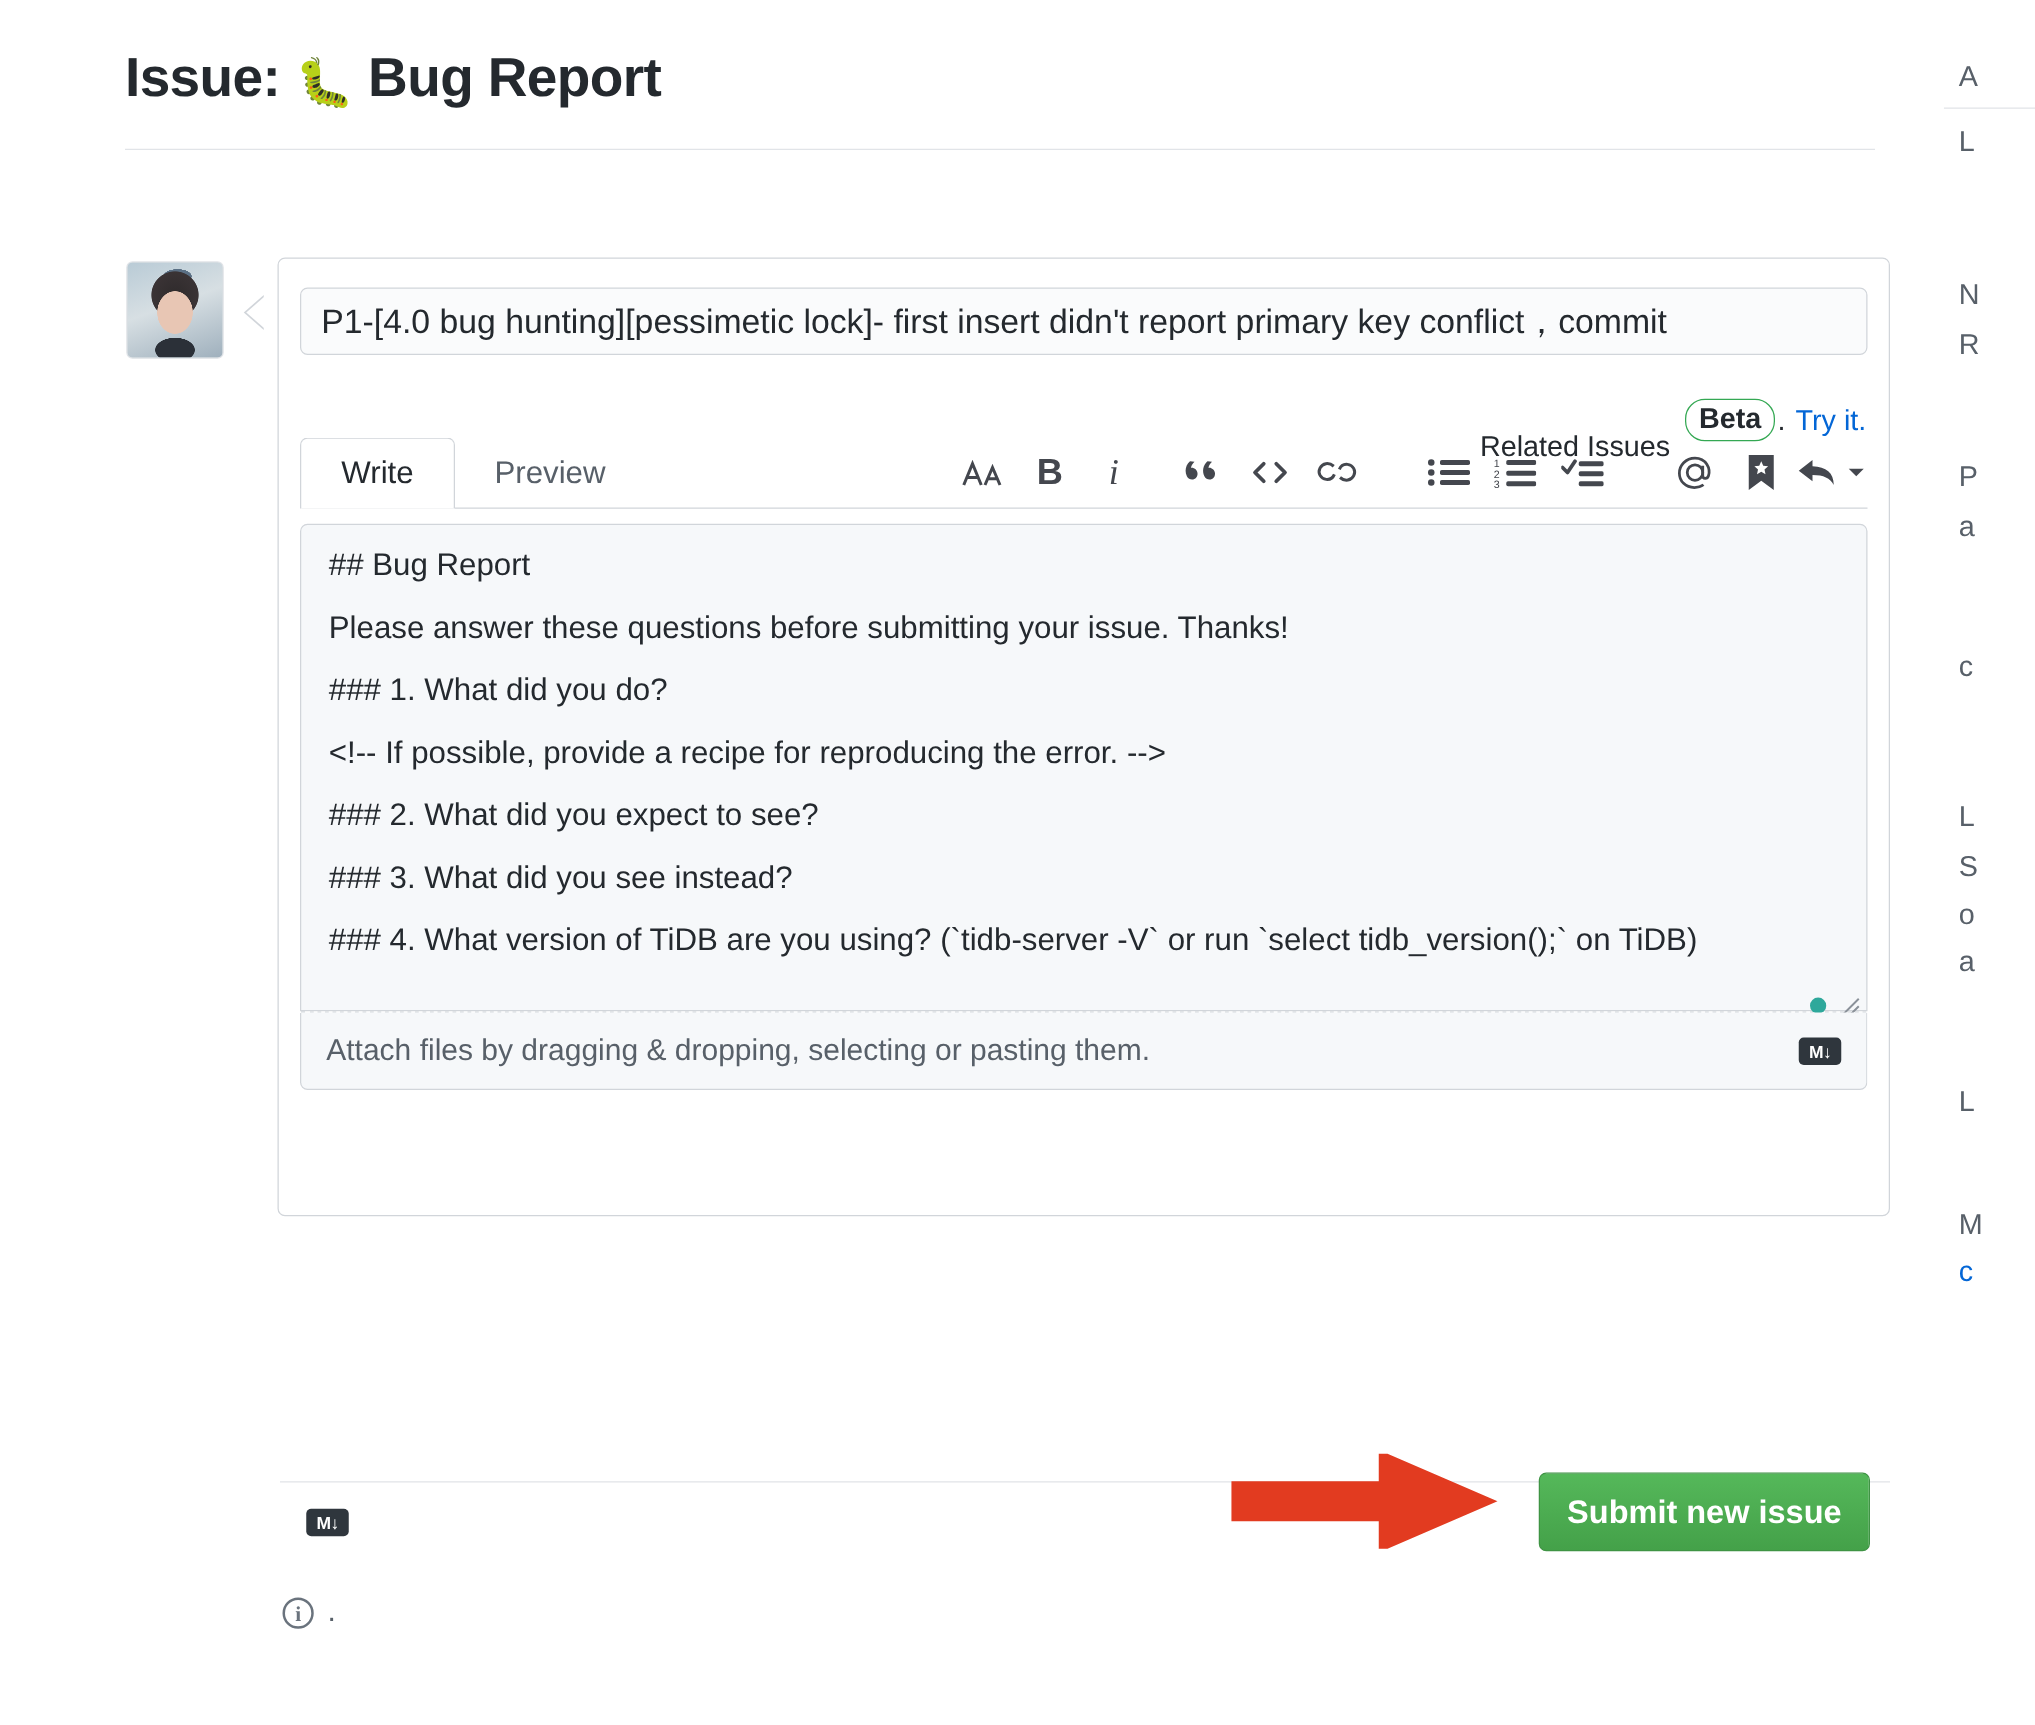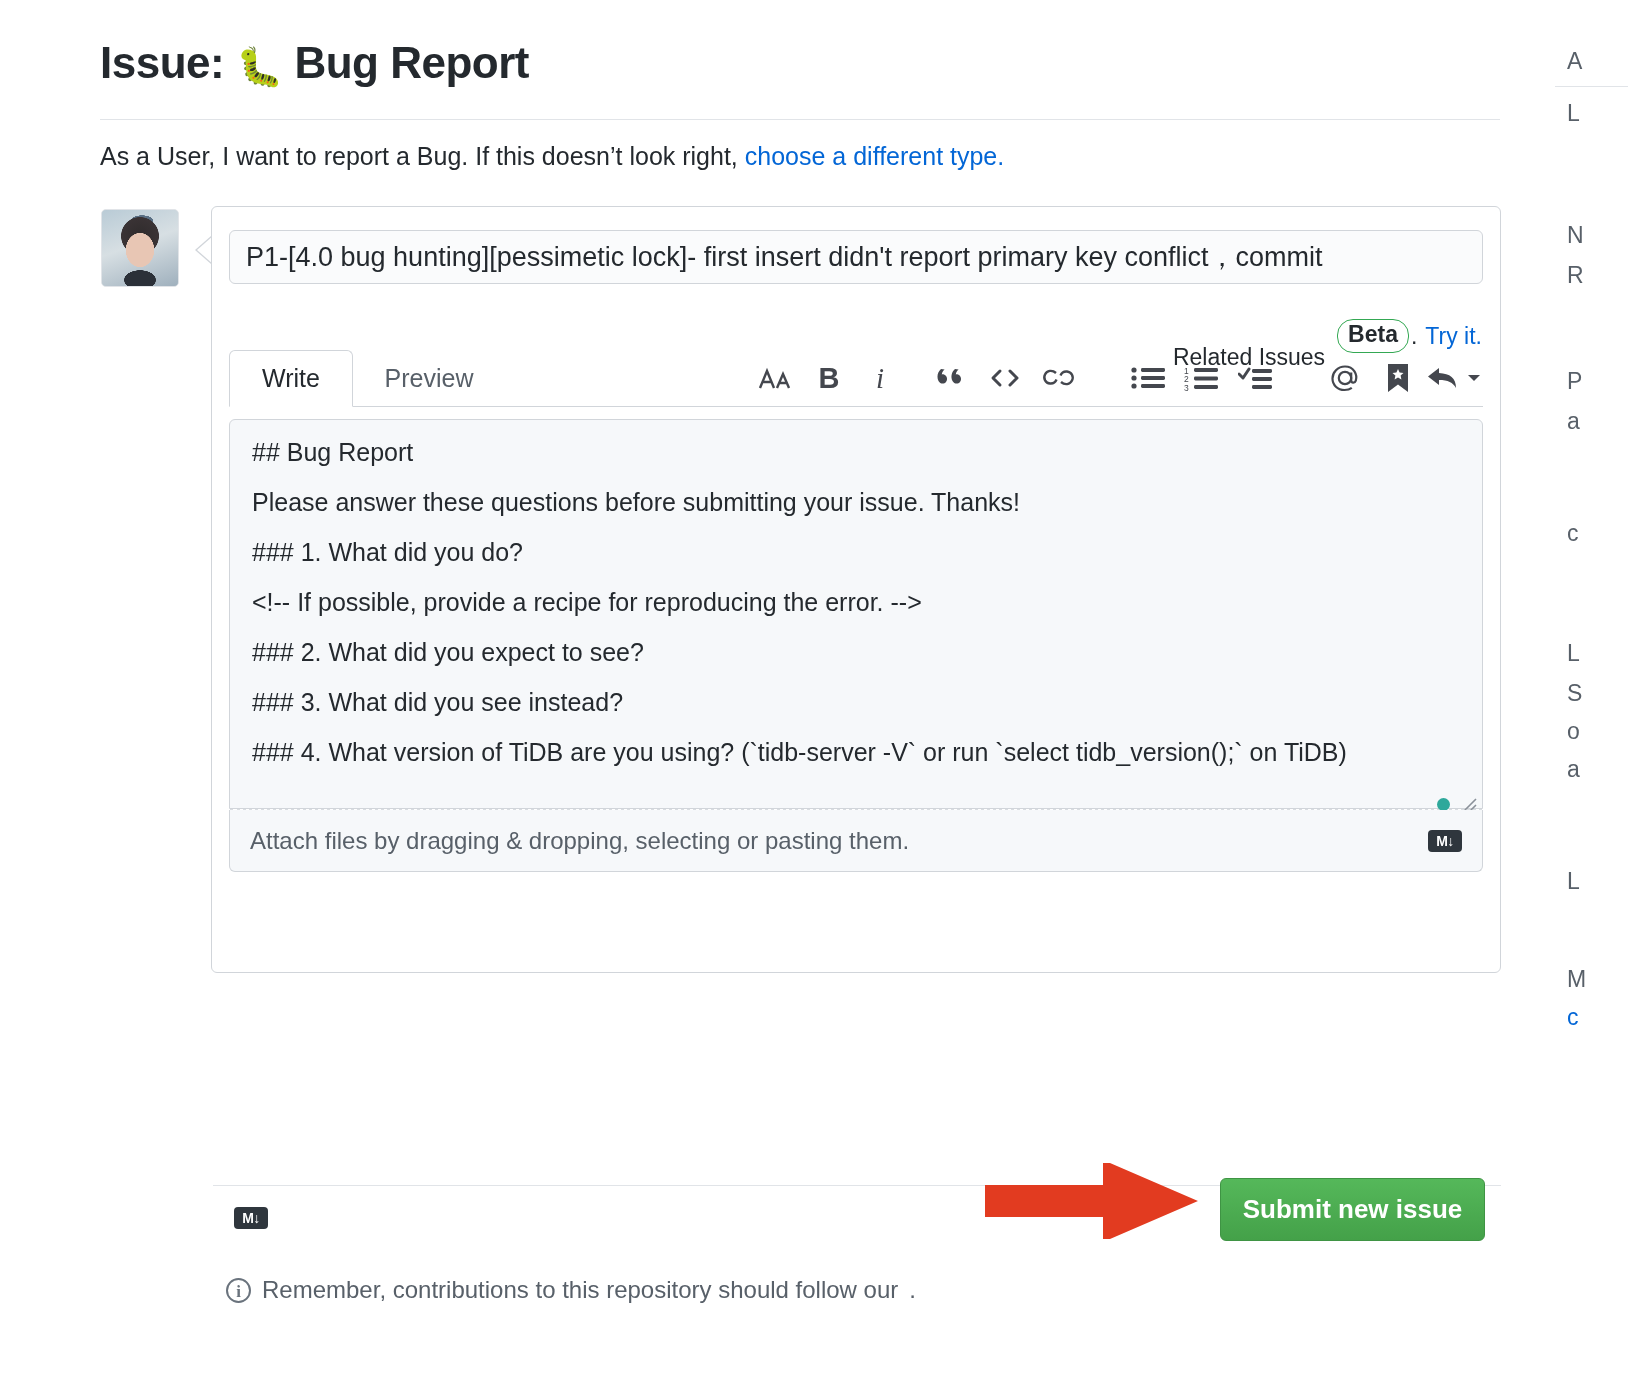--- a/index.html
+++ b/index.html
@@ -74,21 +74,21 @@
     left: 0; top: 0; right: 0; bottom: 0;
     background:
       radial-gradient(ellipse 26px 16px at 38px 70px, #2b3038 0%, #2b3038 60%, rgba(43,48,56,0) 62%),
       radial-gradient(ellipse 20px 24px at 38px 40px, #e8c6b4 0%, #e8c6b4 70%, rgba(232,198,180,0) 72%),
       radial-gradient(ellipse 30px 30px at 38px 26px, #2f2b2c 0%, #3a3335 62%, rgba(58,51,53,0) 64%),
       radial-gradient(ellipse 16px 8px at 40px 11px, #5a6f84 0%, #5a6f84 70%, rgba(90,111,132,0) 72%),
       linear-gradient(160deg, #b9cbd6 0%, #d7dfe3 45%, #9fb0bd 100%);
   }
   .comment-box {
     position: absolute;
-    left: 211px;
+    left: 222px;
     top: 206px;
     width: 1290px;
     height: 767px;
     border: 1px solid #d1d5da;
     border-radius: 6px;
     background: #ffffff;
     box-sizing: border-box;
   }
   .comment-arrow-outer {
     position: absolute;
@@ -370,24 +370,20 @@
 
 <div class="page">
 
   <div class="page-title">
     <span>Issue:</span>
     <span class="title-emoji">🐛</span>
     <span>Bug Report</span>
   </div>
   <div class="title-rule"></div>
 
-  <div class="subtitle">
-    <span>As a User, I want to report a Bug. If this doesn’t look right,</span>
-    <a href="#">choose a different type.</a>
-  </div>
 
   <div class="avatar">
     <div class="face"></div>
   </div>
   <div class="comment-arrow-outer"></div>
   <div class="comment-arrow-inner"></div>
 
   <div class="comment-box">
 
     <input class="title-input" type="text" value="P1-[4.0 bug hunting][pessimetic lock]- first insert didn't report primary key conflict，commit" style="">
@@ -530,21 +526,20 @@
 
     <button class="submit-btn">Submit new issue</button>
   </div>
 
   <svg class="red-arrow" width="215" height="92" viewBox="0 0 215 92">
     <path d="M0 62 L118 62 L118 84 L125 84 L213 46 L125 8 L118 8 L118 30 L0 30 Z" fill="#e23b20"></path>
   </svg>
 
   <div class="bottom-note">
     <span class="info-icon">i</span>
-    <span>Remember, contributions to this repository should follow our</span>
       <span>.</span>
   </div>
 
   <div class="right-sliver">
     <div class="sliver-line" style="top:48px;">A</div>
     <div class="sliver-rule" style="top:86px;"></div>
     <div class="sliver-line" style="top:100px;">L</div>
     <div class="sliver-line" style="top:222px;">N</div>
     <div class="sliver-line" style="top:262px;">R</div>
     <div class="sliver-line" style="top:368px;">P</div>

